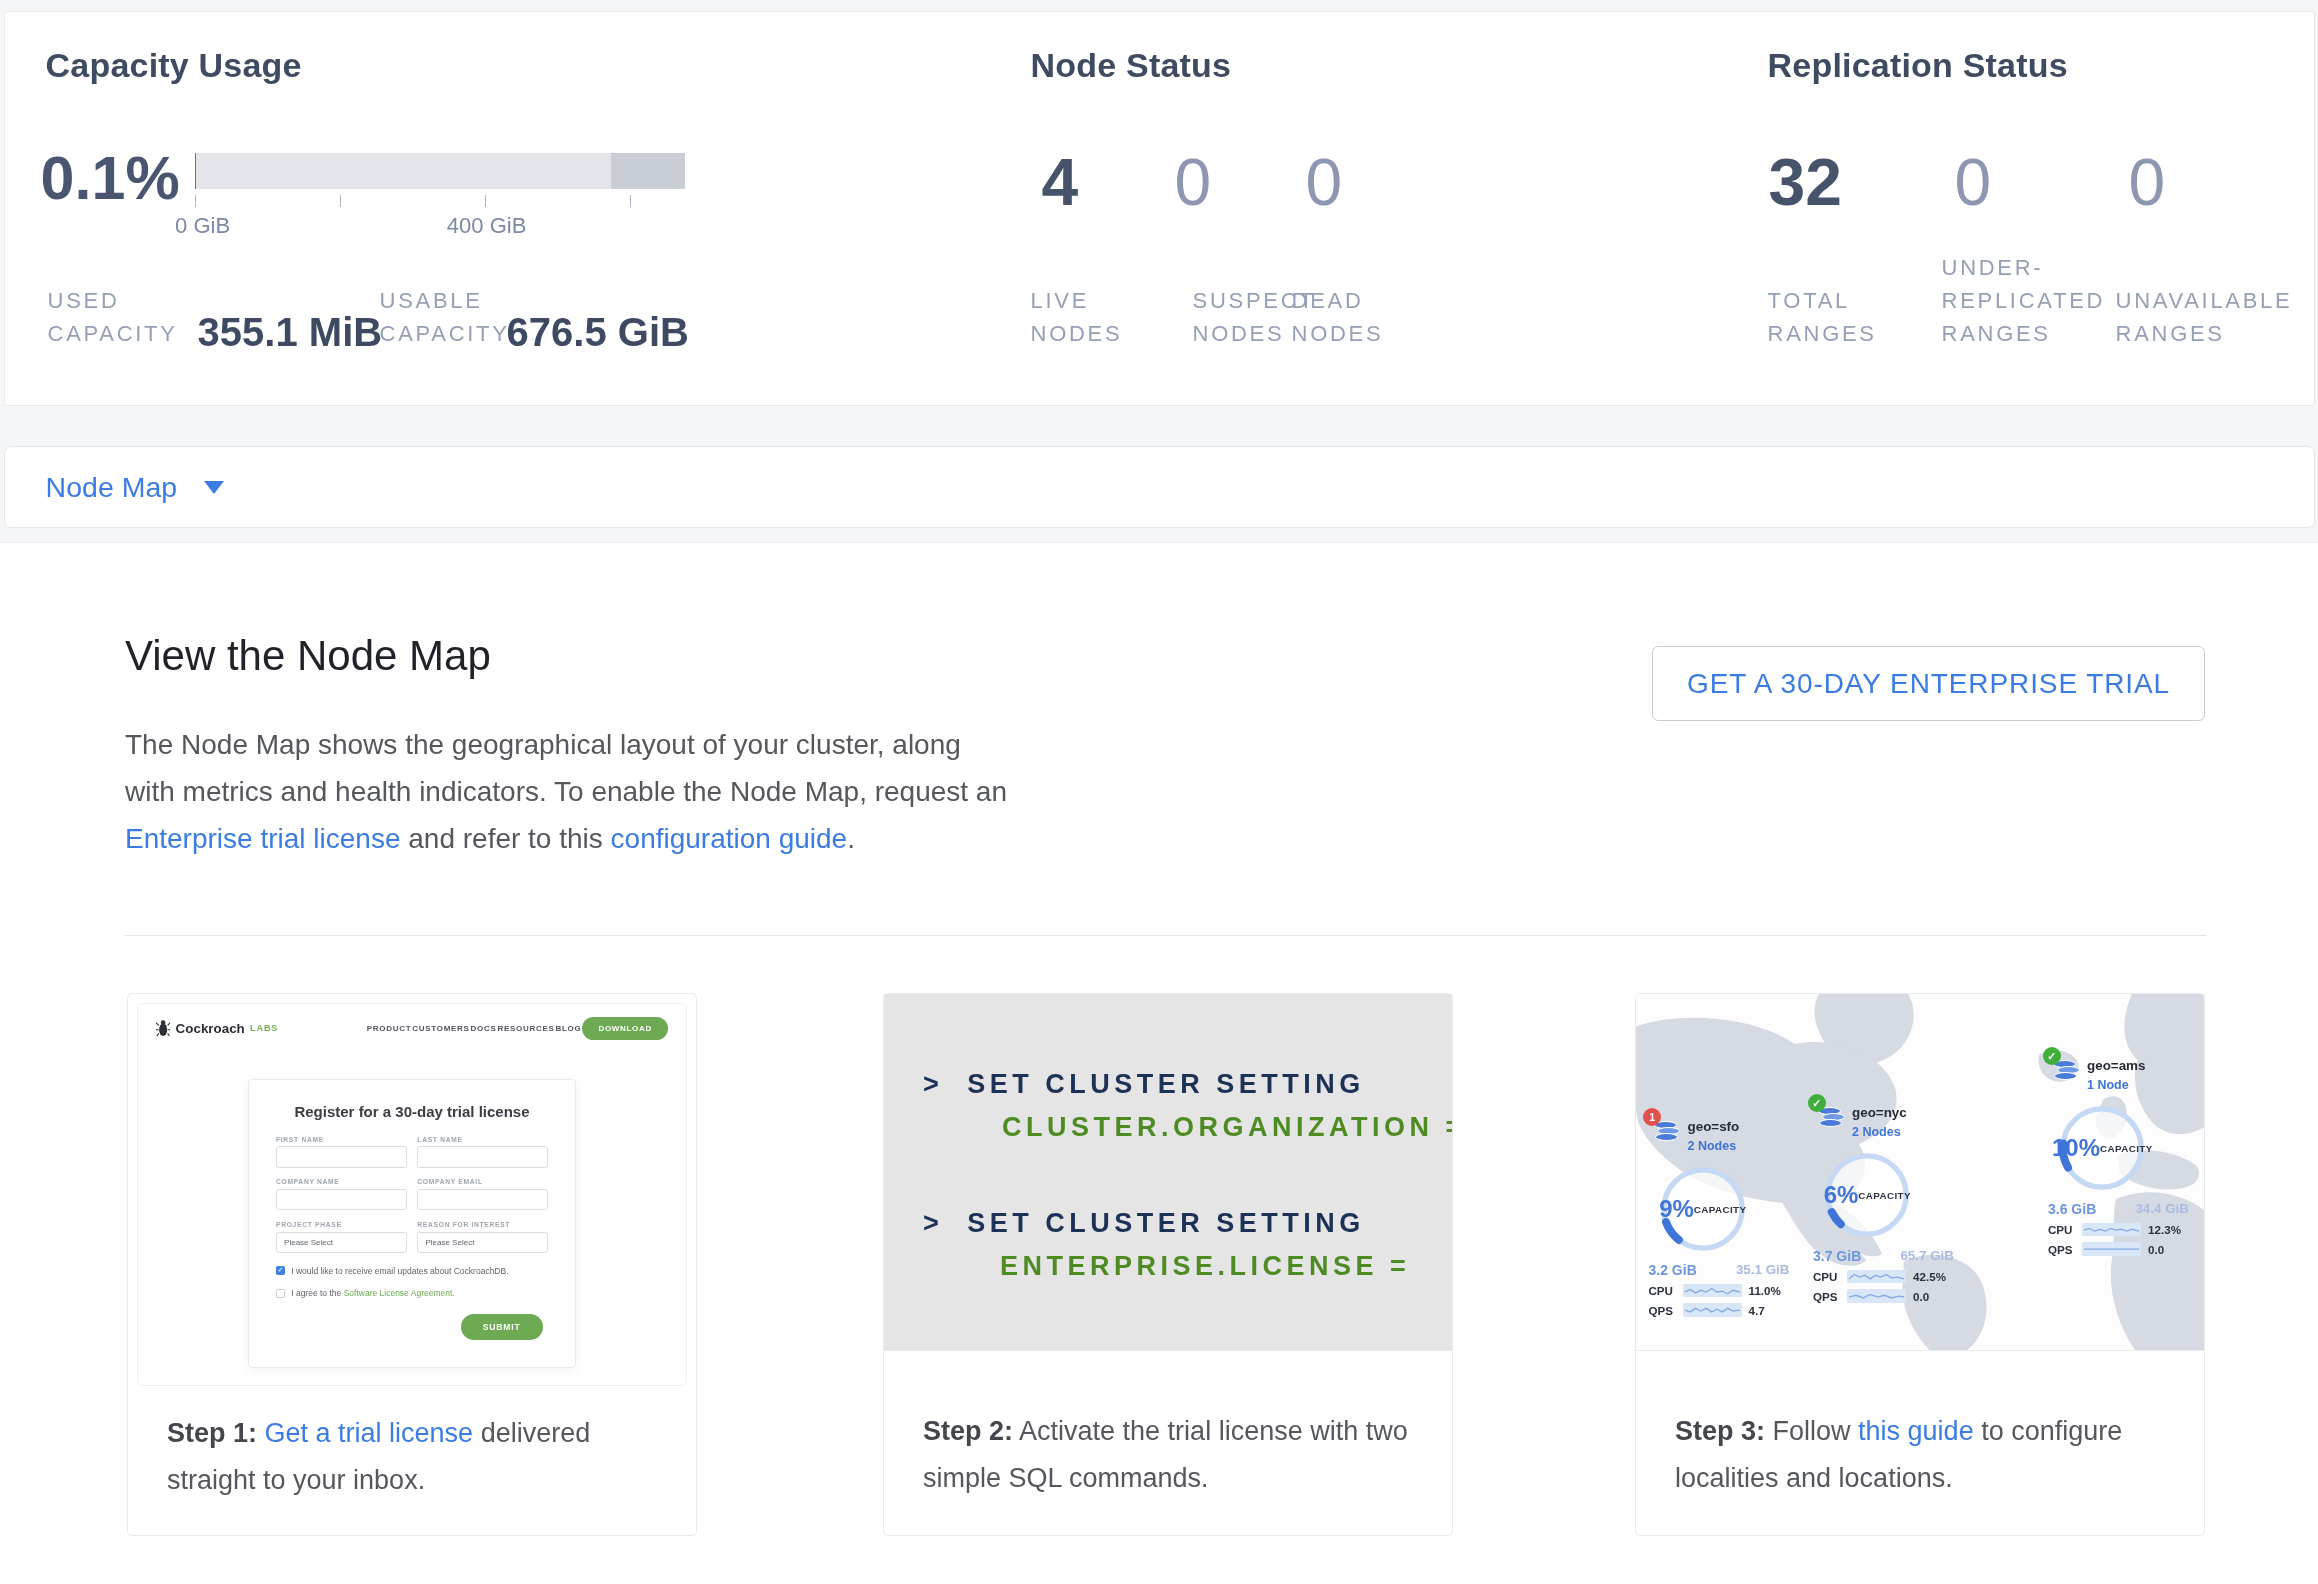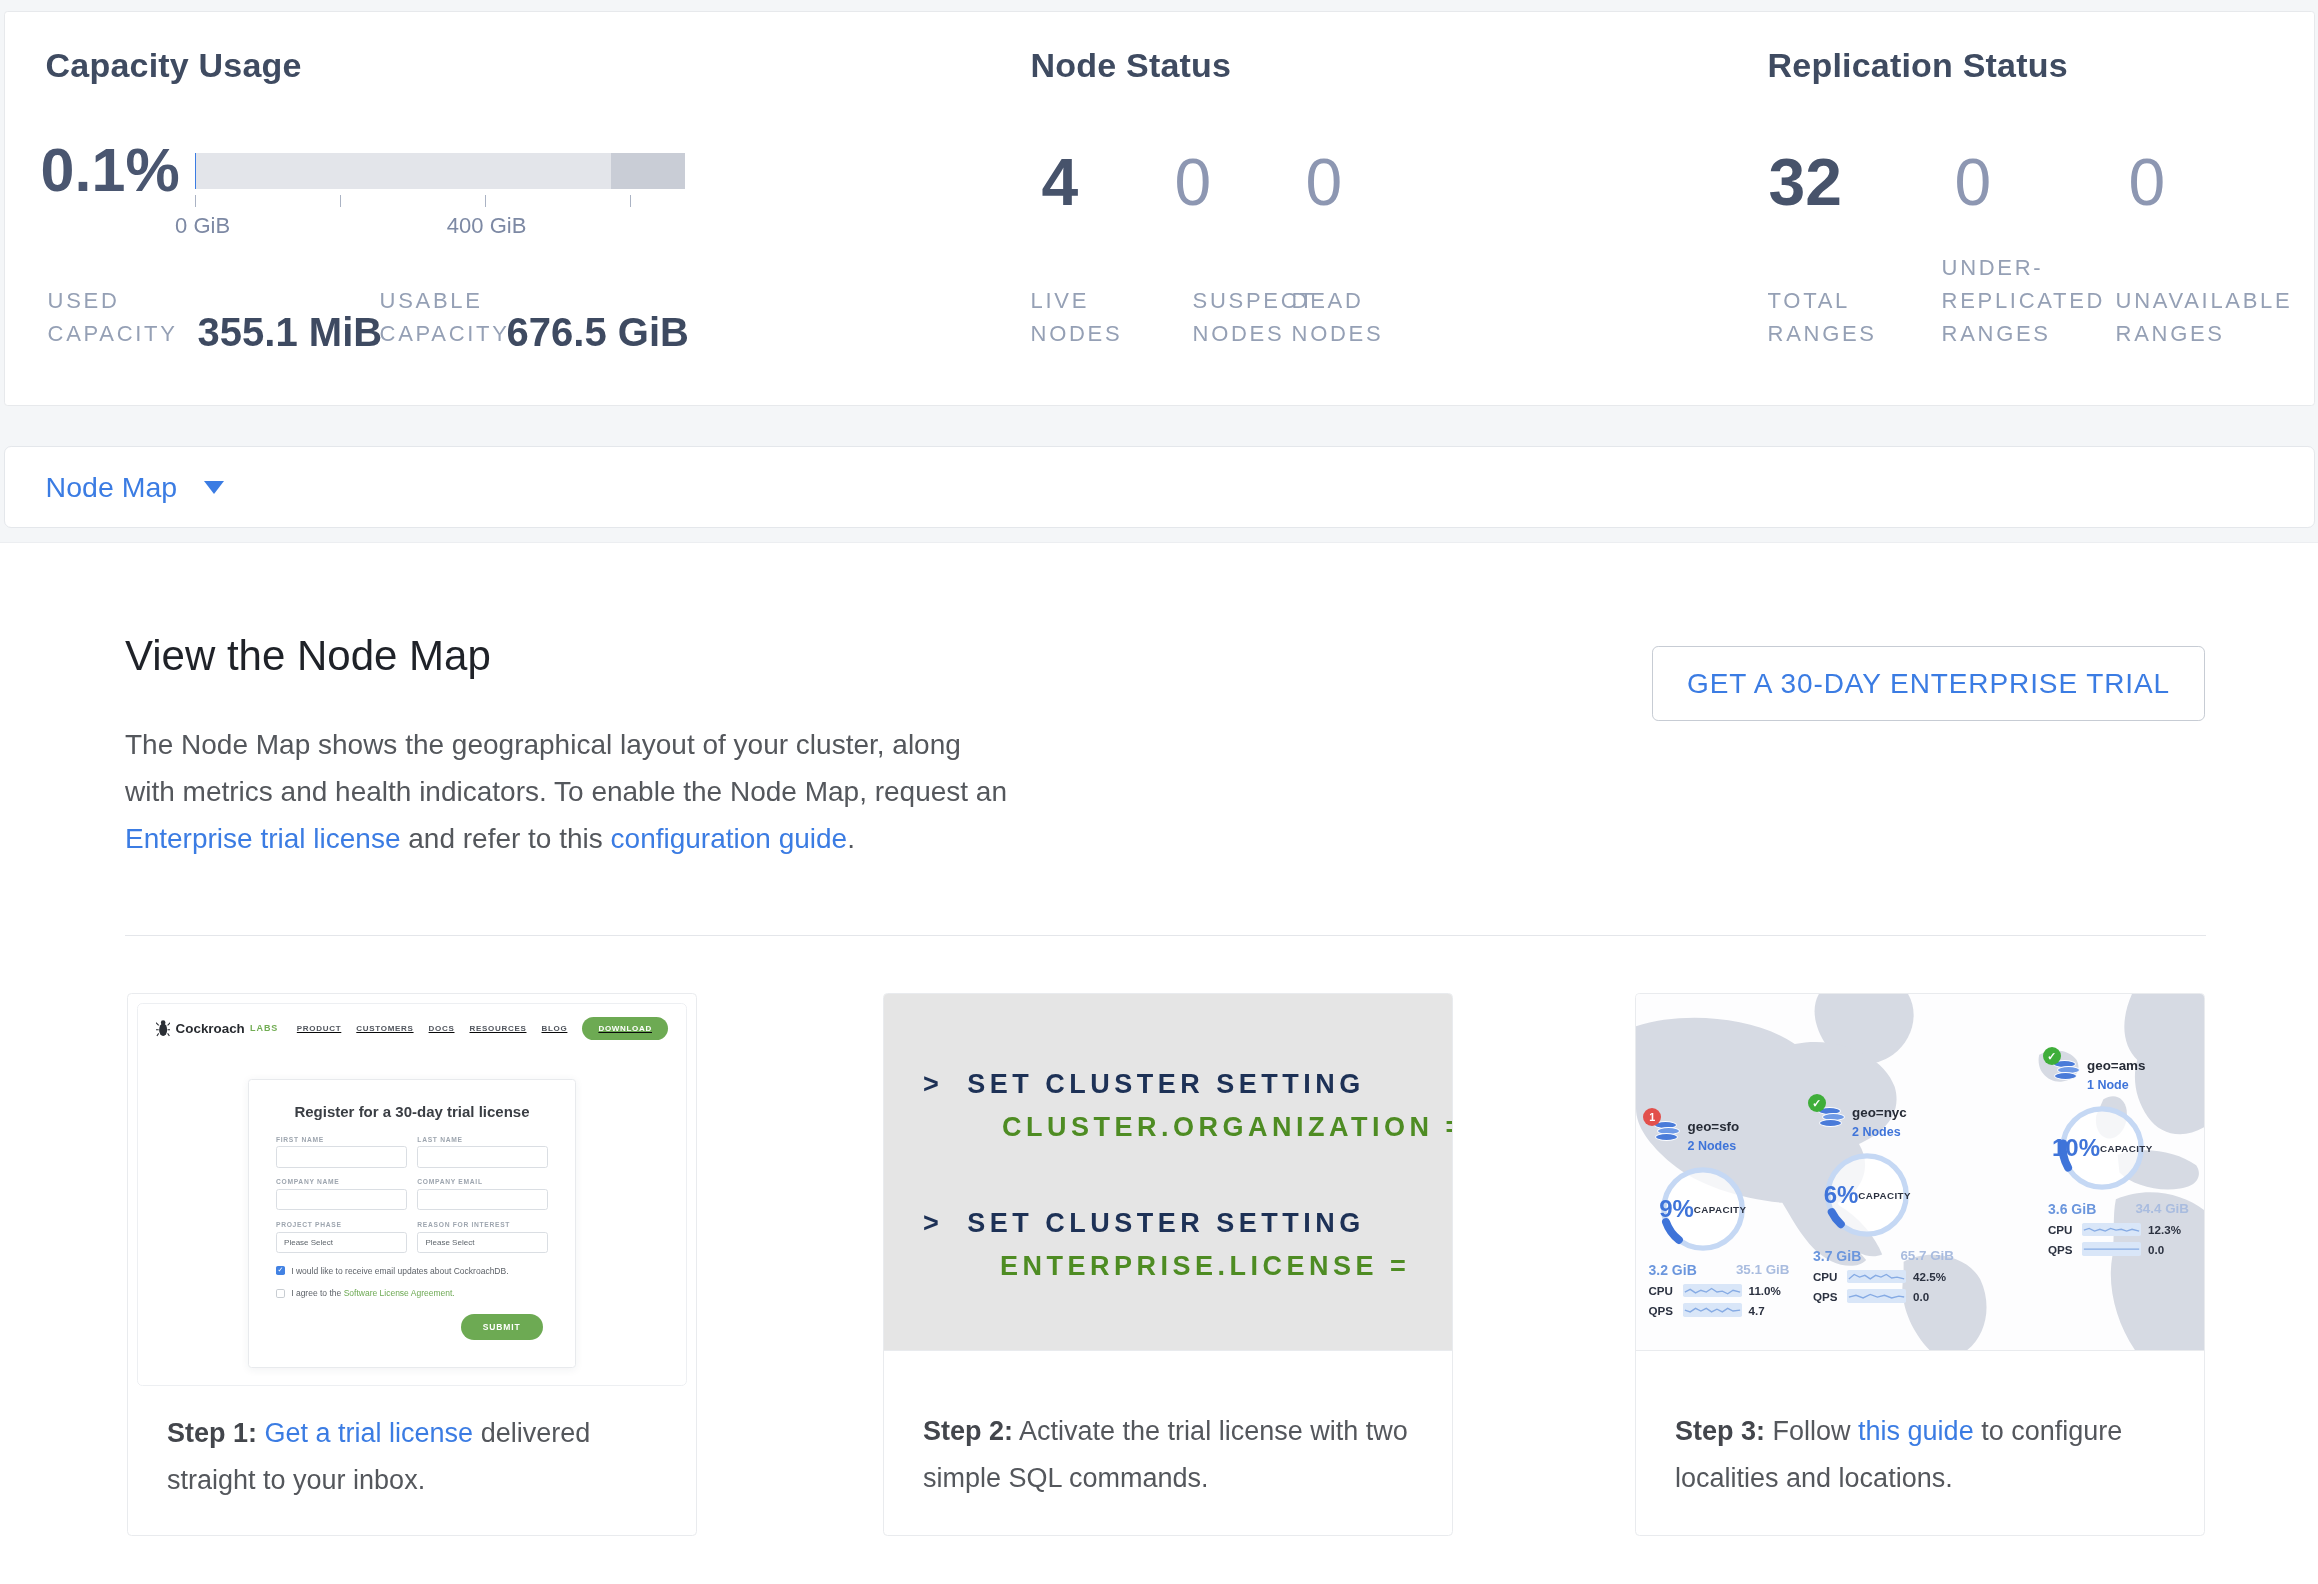--- a/index.html
+++ b/index.html
@@ -9,21 +9,21 @@
   
   .stats-panel { position:absolute; left:3.6px; top:10.7px; width:2311px; height:395px;
                  background:#fff; border:0.9px solid #e7e9ec; border-radius:3.6px; }
   .panel-title { position:absolute; top:34px; font-size:34px; font-weight:600; color:#3f4b61; letter-spacing:0.2px; }
   .stat-num { position:absolute; top:132px; font-size:66px; font-weight:600; color:#47536b; }
   .stat-num.dim { color:#8d97b2; font-weight:500; }
   .stat-label { position:absolute; bottom:55px; font-size:22px; font-weight:500; color:#95a0b5;
                 letter-spacing:2.7px; line-height:33px; }
   .stat-value { position:absolute; bottom:50px; font-size:40px; font-weight:600; color:#3e4a61; }
 
-  .cap-pct { position:absolute; left:36px; top:123px; font-size:61px; font-weight:700; color:#4a5670; }
+  .cap-pct { position:absolute; left:36px; top:131px; font-size:61px; font-weight:700; color:#4a5670; }
   .cap-bar { position:absolute; left:190px; top:141px; width:490px; height:36px; background:#e3e5ea; }
   .cap-bar .non-usable { position:absolute; right:0; top:0; height:100%; width:15%; background:#c9cdd6; }
   .cap-bar .used-sliver { position:absolute; left:0; top:0; height:100%; width:1.8px; background:#3b7ce3; }
   .cap-tick { position:absolute; top:183px; width:1.8px; height:12.5px; background:#aab3c4; }
   .cap-tick-label { position:absolute; top:201px; transform:translateX(-50%); font-size:22px; color:#7d89a4; }
 
   
   .nodemap-bar { position:absolute; left:3.6px; top:446px; width:2311px; height:82px; background:#fff;
                  border:0.9px solid #e4e7eb; border-radius:7.1px; display:flex; align-items:center; cursor:pointer; }
   .nodemap-label { margin-left:41px; font-size:28.5px; color:#3b7ce3; }
@@ -50,21 +50,21 @@
   .card2 .caption, .card3 .caption { top:357px; padding-top:57px; }
   .caption b { font-weight:700; color:#43464c; }
 
   
   .shot { position:absolute; left:9px; top:9px; width:550px; height:383px; border:0.9px solid #edeff2;
           border-radius:5.3px; background:#fff; overflow:hidden; filter:blur(0.5px); opacity:.96; }
   .shot-header { display:flex; align-items:center; padding:12.5px 18px 9px 18px; }
   .brand { display:flex; align-items:center; gap:5.3px; }
   .brand-name { font-size:13.4px; font-weight:700; color:#1e2126; }
   .brand-suffix { font-size:9px; font-weight:700; color:#6daa4e; letter-spacing:0.9px; }
-  .shot-nav { margin-left:auto; display:flex; align-items:center; gap:15px;text-decoration:underline; }
+  .shot-nav { margin-left:auto; display:flex; align-items:center; gap:1px; }
   .shot-nav .nav-item { font-size:8px; font-weight:700; color:#4a4f57; letter-spacing:0.7px; }
   .dl-pill { background:#68a74d; color:#fff; font-size:8px; font-weight:700; letter-spacing:0.7px;
              padding:7.1px 16px; border-radius:13.4px; }
   .form-box { width:328px; margin:30px auto 0 auto; background:#fff; border:0.9px solid #e8eaed; border-radius:3.6px;
               box-shadow:0 1.8px 9px rgba(40,50,70,.06); padding:23px 27px 27px 27px; }
   .form-title { text-align:center; font-size:15px; font-weight:600; color:#33373d; margin-bottom:16px; }
   .form-grid { display:grid; grid-template-columns:1fr 1fr; column-gap:10.7px; row-gap:10.7px; }
   .f-label { font-size:6.7px; font-weight:700; color:#9aa2ac; letter-spacing:0.7px; margin-bottom:3.6px; }
   .f-input { height:21.4px; border:0.9px solid #d9dde2; border-radius:2.7px; background:#fff;
              font-size:8px; color:#596067; line-height:19.6px; padding:0 7.1px; }

